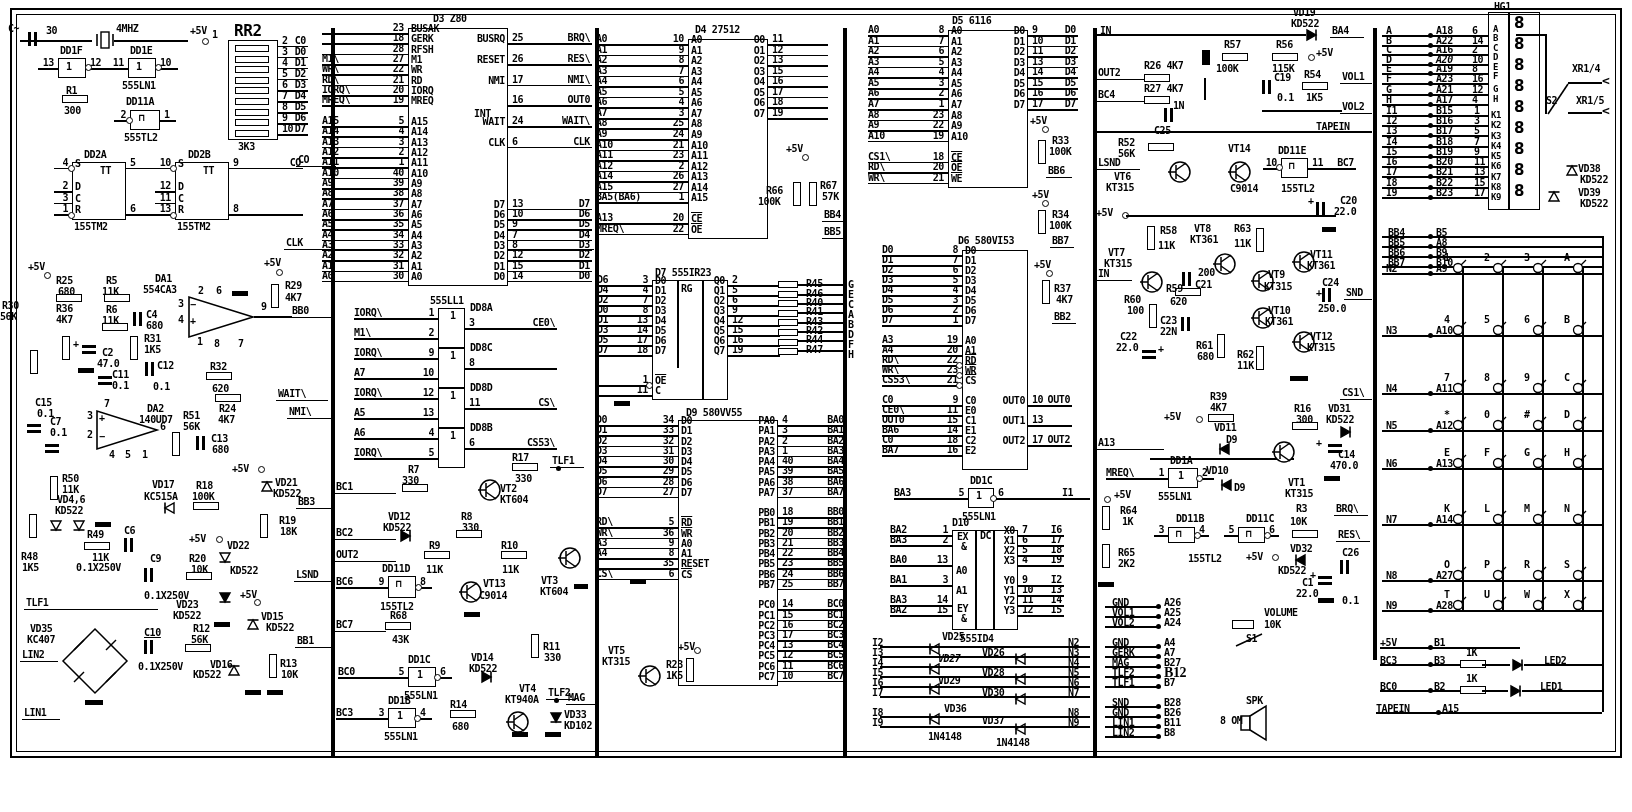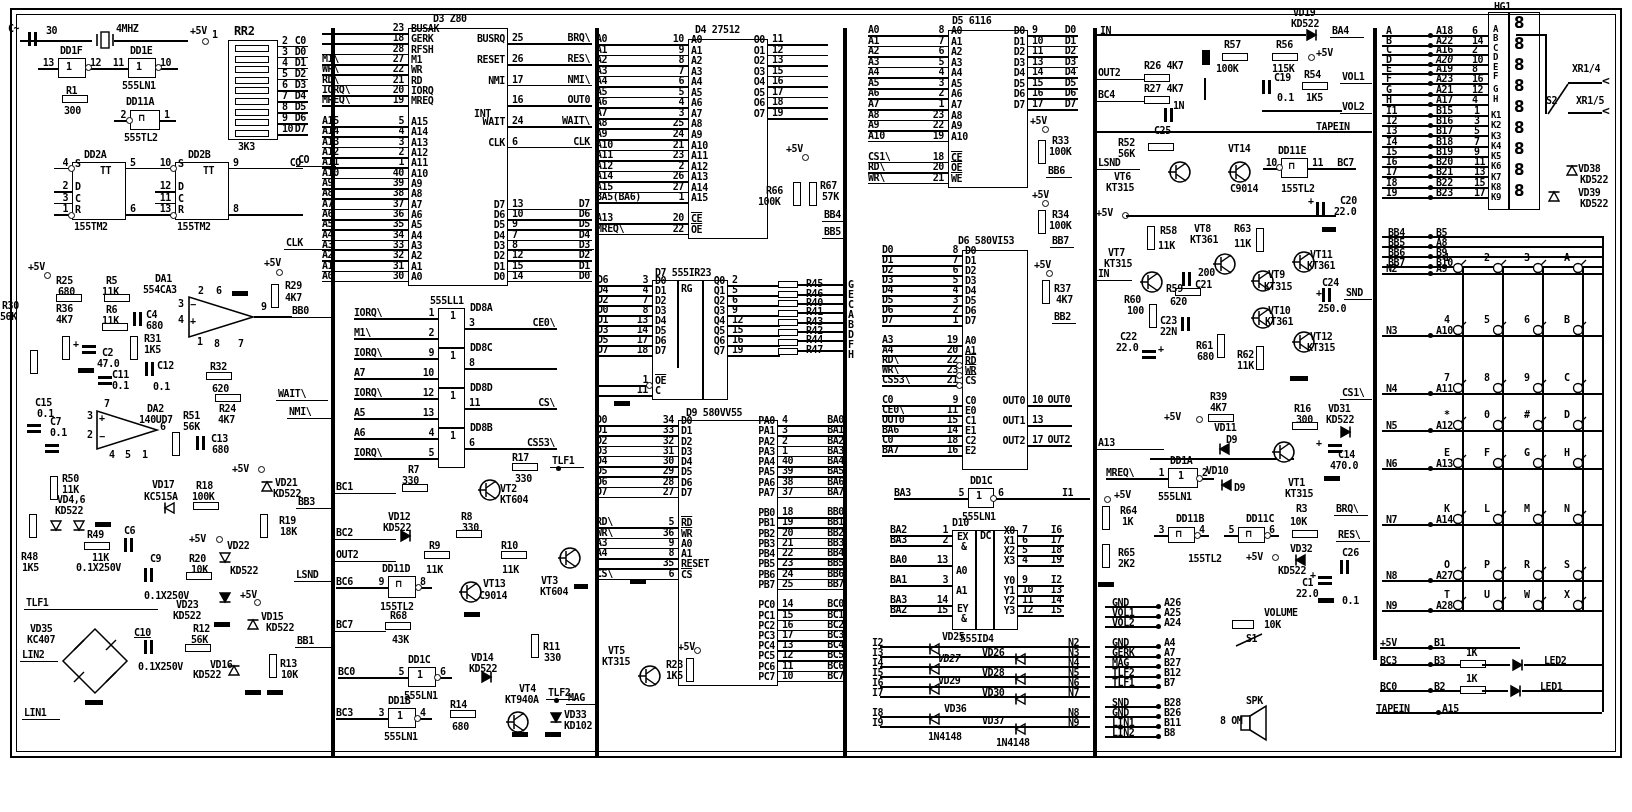--- a/index.html
+++ b/index.html
@@ -39,21 +39,21 @@
       <rect x="7" y="2" width="8" height="16" fill="#fff" stroke="#000" stroke-width="1.4"></rect>
       <line x1="3" y1="4" x2="3" y2="16" stroke="#000" stroke-width="1.6"></line>
       <line x1="19" y1="4" x2="19" y2="16" stroke="#000" stroke-width="1.6"></line>
     </svg>
     <div class="t" style="left: 116px; top: 24px;">4MHZ</div>
     <div class="hw" style="left: 114px; top: 40px; width: 74px; height: 1.6px;"></div>
     <div class="t" style="left: 190px; top: 26px;">+5V</div>
     <div class="ring" style="left: 202px; top: 38px;"></div>
     <div class="t" style="left: 212px; top: 30px;">1</div>
     <div class="box" style="left: 228px; top: 40px; width: 50px; height: 100px;"></div>
-    <div class="t" style="font-size: 12px; left: 234px; top: 26px;">RR2</div>
+    <div class="t" style="font-size: 16px; left: 234px; top: 26px;">RR2</div>
     <div class="hw" style="left: 278px; top: 45.5556px; width: 30px; height: 1.6px;"></div>
     <div class="pinrow" style="left: 282px; top: 35.5556px; width: 24px; height: 10px;">
       <span class="t" style="position: static;">2</span>
       <span class="t" style="position: static;">C0</span>
     </div>
     <div class="hw" style="left: 278px; top: 56.6667px; width: 30px; height: 1.6px;"></div>
     <div class="pinrow" style="left: 282px; top: 46.6667px; width: 24px; height: 10px;">
       <span class="t" style="position: static;">3</span>
       <span class="t" style="position: static;">D0</span>
     </div>
@@ -421,21 +421,21 @@
     <div class="t" style="left: 261px; top: 612px;">VD15</div>
     <div class="t" style="left: 266px; top: 623px;">KD522</div>
     <svg width="12" height="12" style="left: 247px; top: 618px;">
       <g transform="rotate(270 6 6)">
         <polygon points="1,1 1,11 10,6" fill="#fff" stroke="#000" stroke-width="1.4"></polygon>
         <line x1="10" y1="0.5" x2="10" y2="11.5" stroke="#000" stroke-width="1.6"></line>
       </g>
     </svg>
     <div class="t" style="left: 297px; top: 636px;">BB1</div>
     <div class="hw" style="left: 295px; top: 646.5px; width: 40px; height: 1.6px;"></div>
-    <div class="t" style="left: 134px; top: 628px; text-decoration: underline;">C10</div>
+    <div class="t" style="left: 144px; top: 628px; text-decoration: underline;">C10</div>
     <div class="blk" style="left: 144px; top: 640px; width: 2.5px; height: 14px;"></div>
     <div class="blk" style="left: 150px; top: 640px; width: 2.5px; height: 14px;"></div>
     <div class="t" style="left: 193px; top: 624px;">R12</div>
     <div class="t" style="left: 191px; top: 635px;">56K</div>
     <div class="box" style="left: 185px; top: 644px; width: 26px; height: 8px;"></div>
     <div class="t" style="left: 138px; top: 662px;">0.1X250V</div>
     <div class="t" style="left: 210px; top: 660px;">VD16</div>
     <div class="t" style="left: 193px; top: 670px;">KD522</div>
     <svg width="12" height="12" style="left: 228px; top: 664px;">
       <g transform="rotate(270 6 6)">
@@ -2306,21 +2306,21 @@
     <div class="t" style="font-size: 10px; left: 1112px; top: 698px;">SND</div>
     <div class="t" style="font-size: 10px; left: 1112px; top: 708px;">GND</div>
     <div class="t" style="font-size: 10px; left: 1112px; top: 718px;">LIN1</div>
     <div class="t" style="font-size: 10px; left: 1112px; top: 728px;">LIN2</div>
     <div class="t" style="font-size: 10px; left: 1164px; top: 598px;">A26</div>
     <div class="t" style="font-size: 10px; left: 1164px; top: 608px;">A25</div>
     <div class="t" style="font-size: 10px; left: 1164px; top: 618px;">A24</div>
     <div class="t" style="font-size: 10px; left: 1164px; top: 638px;">A4</div>
     <div class="t" style="font-size: 10px; left: 1164px; top: 648px;">A7</div>
     <div class="t" style="font-size: 10px; left: 1164px; top: 658px;">B27</div>
-    <div class="t" style="font-size: 10px; left: 1164px; top: 668px;">B12</div>
+    <div class="t" style="font-size: 14px; left: 1164px; top: 668px; font-family: Liberation Serif, serif;">B12</div>
     <div class="t" style="font-size: 10px; left: 1164px; top: 678px;">B7</div>
     <div class="t" style="font-size: 10px; left: 1164px; top: 698px;">B28</div>
     <div class="t" style="font-size: 10px; left: 1164px; top: 708px;">B26</div>
     <div class="t" style="font-size: 10px; left: 1164px; top: 718px;">B11</div>
     <div class="t" style="font-size: 10px; left: 1164px; top: 728px;">B8</div>
     <div class="hw" style="left: 1105px; top: 606px; width: 53px; height: 1.6px;"></div>
     <div class="hw" style="left: 1105px; top: 616px; width: 53px; height: 1.6px;"></div>
     <div class="hw" style="left: 1105px; top: 626px; width: 53px; height: 1.6px;"></div>
     <div class="hw" style="left: 1105px; top: 646px; width: 53px; height: 1.6px;"></div>
     <div class="hw" style="left: 1105px; top: 656px; width: 53px; height: 1.6px;"></div>

